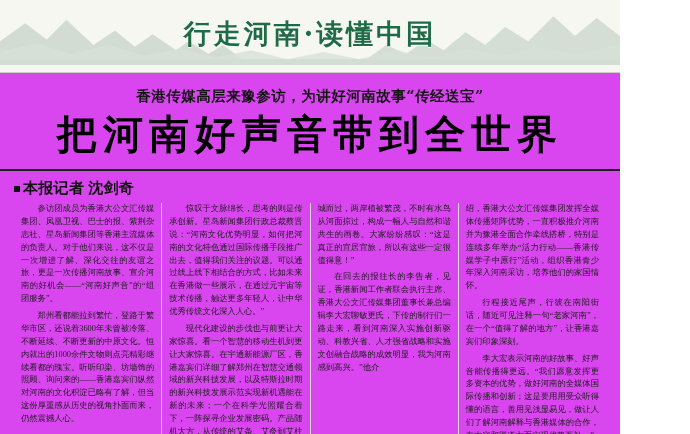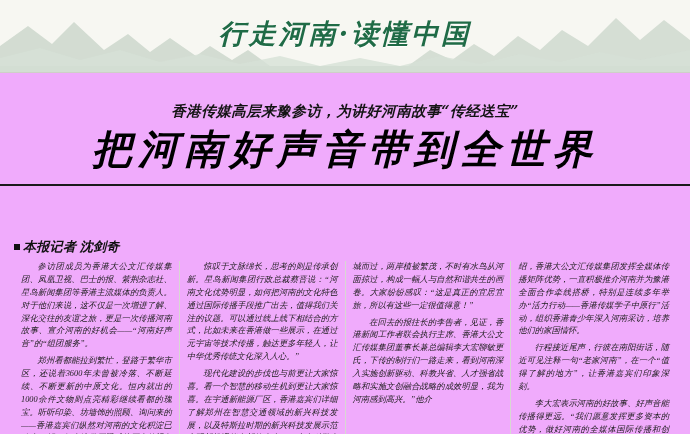--- a/index.html
+++ b/index.html
@@ -9,26 +9,25 @@
   }
   body {
     width: 690px;
     height: 434px;
     font-family: "Liberation Serif", "DejaVu Serif", serif;
     color: #111111;
     overflow: hidden;
     position: relative;
   }
   .page {
-    width: 690px;
+    width: 620px;
     height: 434px;
     position: relative;
     box-sizing: border-box;
-    background: #f0abfc;
-    font-style: italic;
+    background: #d946ef;
   }
 
   
   .masthead {
     position: relative;
     height: 72px;
     background: #f7f7f2;
     border-bottom: 1px solid #cfcfc8;
     overflow: hidden;
   }
@@ -45,21 +44,21 @@
     font-family: "DejaVu Serif", "Liberation Serif", serif;
     font-size: 27px;
     font-weight: bold;
     letter-spacing: 3px;
     color: #1f6b46;
     text-shadow: 0 1px 0 rgba(255,255,255,0.8);
   }
 
   
   .headline-wrap {
-    padding: 25px 18px 4px 18px;
+    padding: 10px 18px 4px 18px;
     text-align: center;
     border-bottom: 2px solid #1a1a1a;
   }
   .shoulder {
     font-size: 14.5px;
     font-weight: bold;
     letter-spacing: 0.5px;
     color: #141414;
     margin: 4px 0 6px 0;
     font-family: "DejaVu Serif", "Liberation Serif", serif;
@@ -74,26 +73,25 @@
     font-family: "DejaVu Serif", "Liberation Serif", serif;
     text-align: center;
   }
 
   
   .body-area {
     padding: 8px 14px 10px 14px;
     box-sizing: border-box;
   }
   .byline {
-    font-size: 13px;
+    font-size: 15px;
     font-weight: bold;
     margin-bottom: 5px;
     color: #111;
     letter-spacing: 0.3px;
-    margin-top: 44px;
   }
   .byline .sq {
     display: inline-block;
     width: 6px;
     height: 6px;
     background: #111;
     margin-right: 3px;
     vertical-align: 1px;
   }
   .columns {

